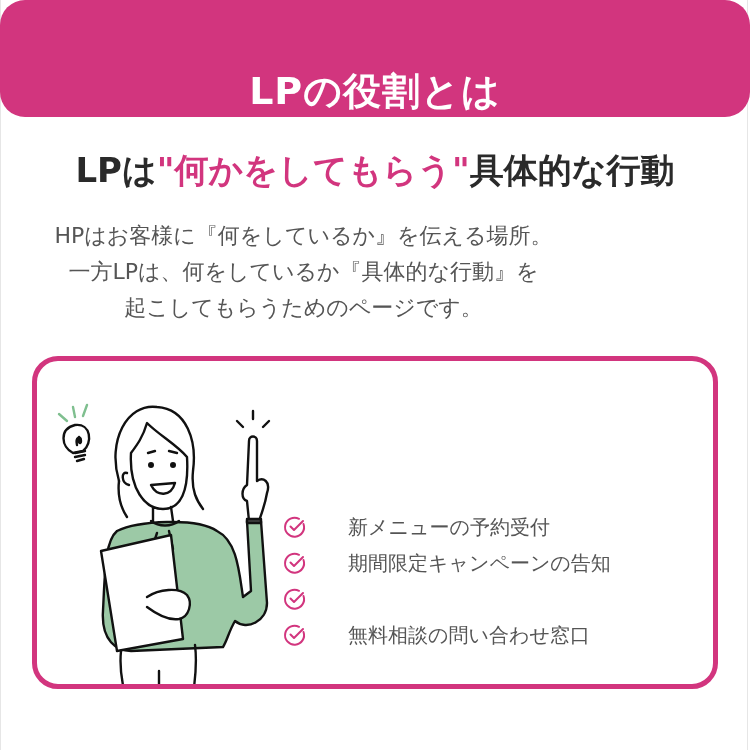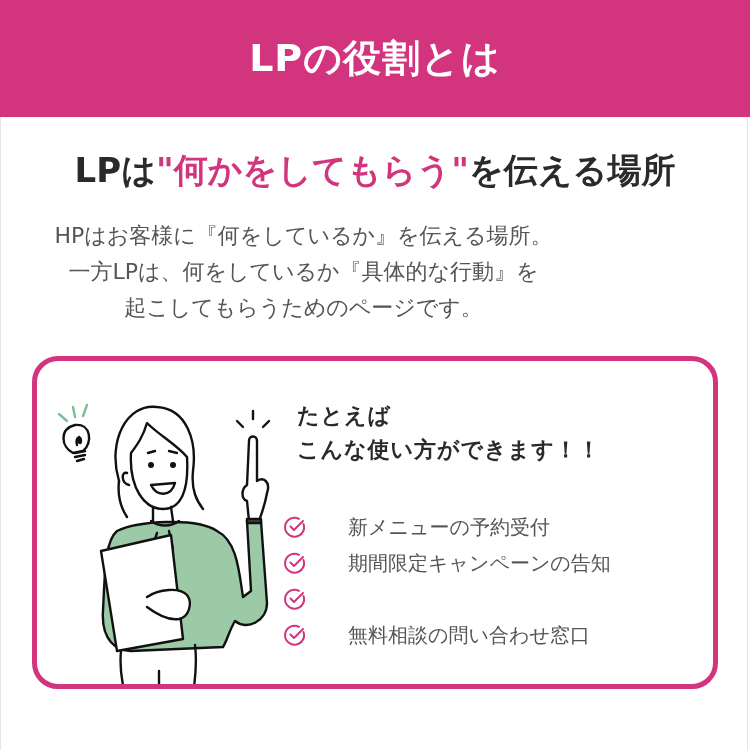--- a/index.html
+++ b/index.html
@@ -1,20 +1,20 @@
 <!DOCTYPE html>
 <html><head>
 <meta charset="utf-8">
 <style>
   html, body { margin:0; padding:0; }
   body { width:750px; height:750px; background:#ffffff; position:relative; overflow:hidden;
          font-family:"DejaVu Sans", "Liberation Sans", sans-serif; }
   .frame { position:absolute; left:0; top:0; width:748px; height:750px; border-left:1px solid #e6e6e6; border-right:1px solid #e6e6e6; box-sizing:border-box; }
   .header { position:absolute; left:0; top:0; width:750px; height:117px; background:#D2357E;
-            display:flex; align-items:center; justify-content:center; }
+            display:flex; align-items:flex-end; justify-content:center;border-radius:25px; }
   .header-title { color:#fff; font-size:38px; font-weight:bold; letter-spacing:1px; }
   .headline { position:absolute; left:0; top:148px; width:750px; text-align:center;
               font-size:34px; font-weight:bold; color:#2a2a2a; letter-spacing:0px; white-space:nowrap; }
   .headline .accent { color:#D2357E; }
   .desc { position:absolute; left:0; top:218px; width:607px; text-align:center; color:#555;
           font-size:22px; line-height:36px; }
   .card { position:absolute; left:32px; top:356px; width:686px; height:333px;
           border:5px solid #D2357E; border-radius:26px; box-sizing:border-box; background:#fff; overflow:hidden; }
   .illus { position:absolute; left:10px; top:20px; width:240px; height:313px; }
   .card-title { position:absolute; left:260px; top:38px; font-size:22px; font-weight:bold; color:#2a2a2a; line-height:34px; letter-spacing:1px; }
@@ -25,21 +25,21 @@
 </head>
 <body>
 
 <div class="frame"></div>
 
 <div class="header">
   <span class="header-title">LPの役割とは</span>
 </div>
 
 <div class="headline">
-  <span>LPは</span><span class="accent">"何かをしてもらう"</span><span>を伝える場所</span>
+  <span>LPは</span><span class="accent">"何かをしてもらう"</span><span>具体的な行動</span>
 </div>
 
 <div class="desc">
   <div>HPはお客様に『何をしているか』を伝える場所。</div>
   <div>一方LPは、何をしているか『具体的な行動』を</div>
   <div>起こしてもらうためのページです。</div>
 </div>
 
 <div class="card">
   <svg class="illus" viewBox="0 0 240 313" fill="none" stroke="#111" stroke-width="2.4" stroke-linecap="round" stroke-linejoin="round">
@@ -75,24 +75,20 @@
     <line x1="206" y1="38" x2="206" y2="30"></line>
     <line x1="216" y1="46" x2="222" y2="40"></line>
 
     <path d="M54 170 L124 154 L136 258 L70 270 Z" fill="#fff"></path>
 
     <path d="M100 216 C112 208 132 206 140 214 C146 222 142 236 132 238 C120 240 108 232 100 226" fill="#fff"></path>
 
     <path d="M74 270 C72 290 76 305 78 313 M148 264 C150 280 148 300 146 313 M112 290 L112 313"></path>
   </svg>
 
-  <div class="card-title">
-    <div>たとえば</div>
-    <div>こんな使い方ができます！！</div>
-  </div>
 
   <ul class="list">
     <li>
       <svg class="check" viewBox="0 0 24 24" fill="none" stroke="#D2357E" stroke-width="2" stroke-linecap="round" stroke-linejoin="round">
           <path d="M20.5 9 A9.5 9.5 0 1 1 16 3.8"></path>
           <path d="M7.5 11.5 L11 15 L20 6"></path>
         </svg>
       <span>新メニューの予約受付</span>
     </li>
     <li>

